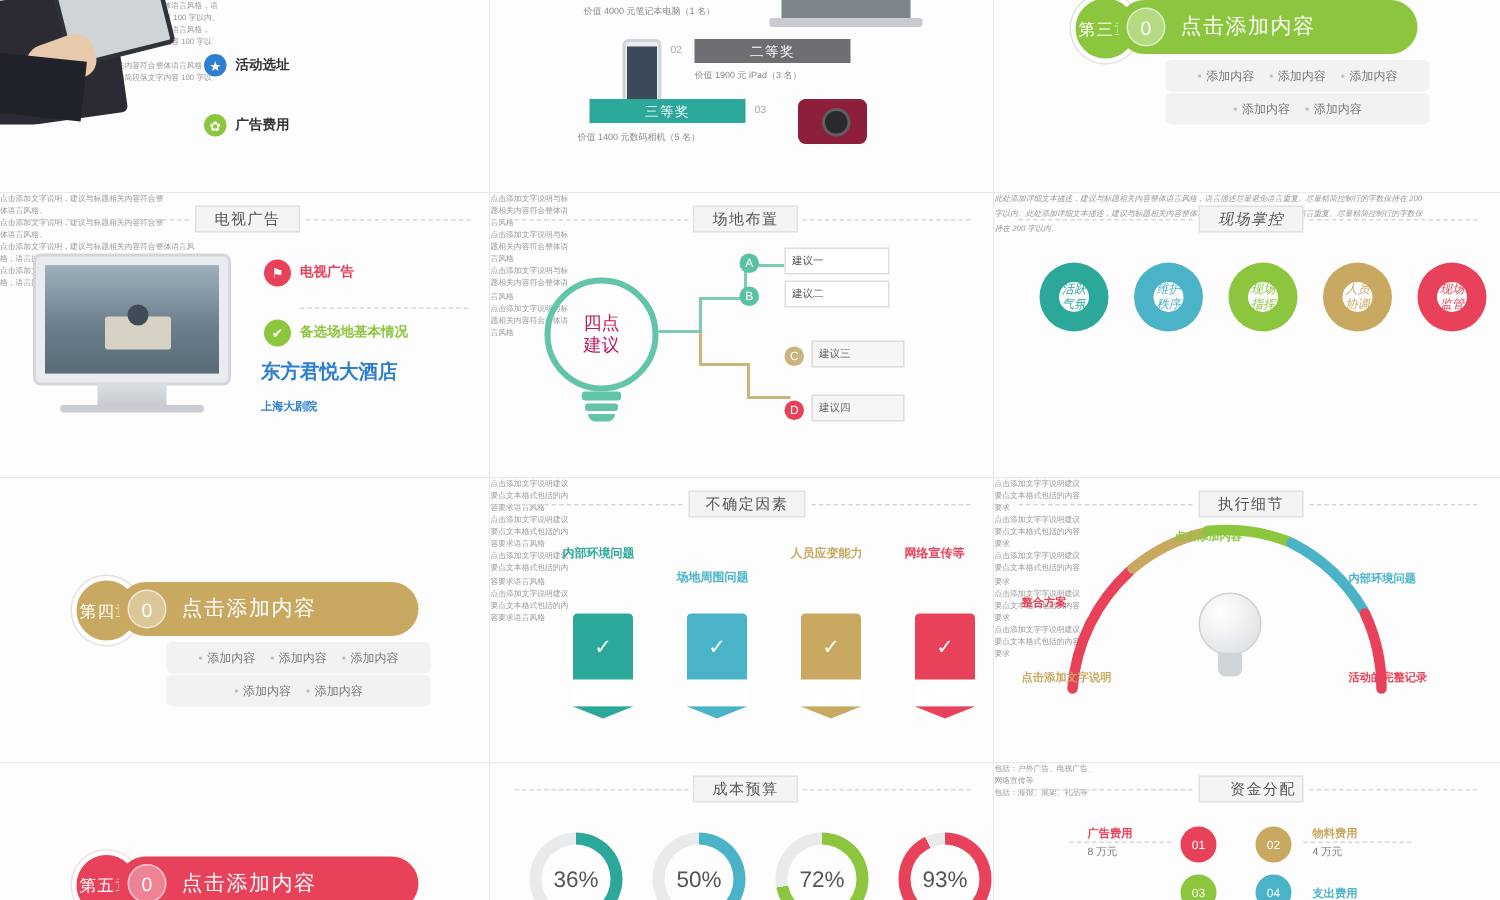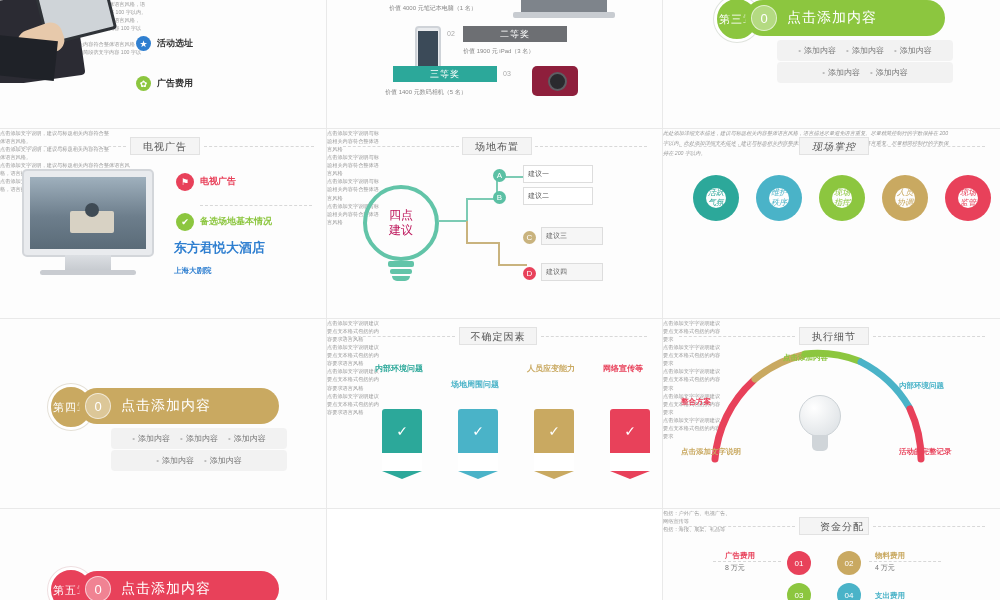--- a/index.html
+++ b/index.html
@@ -416,20 +416,38 @@
   <div class="slide" style="left:0;top:509px;width:326px;height:91px;">
     <div class="chapter-badge" style="left:48px;top:58px;width:46px;height:46px;background:#e8415a;border:3px solid #fff;box-shadow:0 0 0 1px #efdfe1;">
       <span>第五章</span>
     </div>
     <div class="cap-bar" style="left:79px;top:62px;width:200px;height:36px;background:#e8415a;">
       <div class="num">0</div>
       <div class="txt">点击添加内容</div>
     </div>
   </div>
 
+  <div class="slide" style="left:327px;top:509px;width:335px;height:91px;">
+    <div class="title-tab" style="left:135px;top:8px;width:70px;">成本预算</div>
+    <div class="dashline" style="left:16px;top:17px;width:116px;"></div>
+    <div class="dashline" style="left:208px;top:17px;width:112px;"></div>
+
+    <div class="donut" style="left:26px;top:46px;width:62px;height:62px;background:conic-gradient(#2ca89a 0 36%, #e9eaec 36% 100%);">
+      <div class="hole" style="width:46px;height:46px;">36%</div>
+    </div>
+    <div class="donut" style="left:108px;top:46px;width:62px;height:62px;background:conic-gradient(#4ab3c8 0 50%, #e9eaec 50% 100%);">
+      <div class="hole" style="width:46px;height:46px;">50%</div>
+    </div>
+    <div class="donut" style="left:190px;top:46px;width:62px;height:62px;background:conic-gradient(#8cc63f 0 72%, #e9eaec 72% 100%);">
+      <div class="hole" style="width:46px;height:46px;">72%</div>
+    </div>
+    <div class="donut" style="left:272px;top:46px;width:62px;height:62px;background:conic-gradient(#e8415a 0 93%, #e9eaec 93% 100%);">
+      <div class="hole" style="width:46px;height:46px;">93%</div>
+    </div>
+  </div>
 
   <div class="slide" style="left:663px;top:509px;width:337px;height:91px;">
     <div class="title-tab" style="left:136px;top:8px;width:70px;padding-left:16px;">资金分配</div>
     <div class="dashline" style="left:16px;top:17px;width:116px;"></div>
     <div class="dashline" style="left:210px;top:17px;width:112px;"></div>
 
     <div class="donut" style="left:124px;top:42px;width:24px;height:24px;background:#e8415a;color:#fff;font-size:8px;">
       <span>01</span>
     </div>
     <div class="donut" style="left:174px;top:42px;width:24px;height:24px;background:#c9a961;color:#fff;font-size:8px;">

